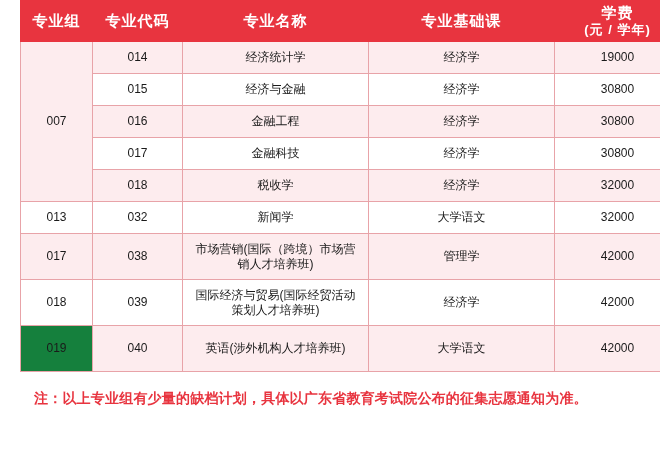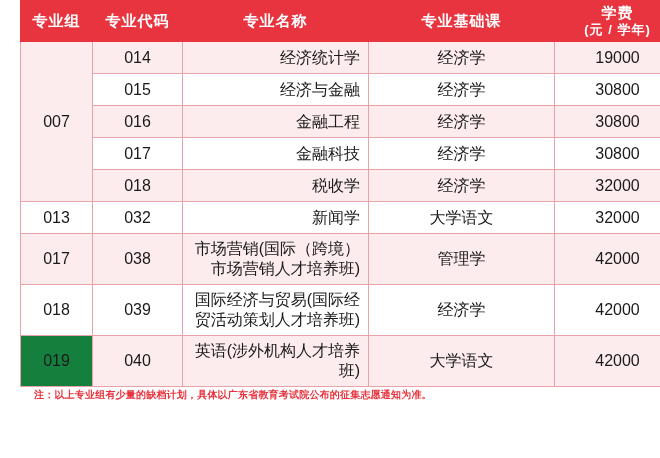--- a/index.html
+++ b/index.html
@@ -30,21 +30,21 @@
   table.major-table col.c1 { width: 90px; }
   table.major-table col.c2 { width: 186px; }
   table.major-table col.c3 { width: 186px; }
   table.major-table col.c4 { width: 126px; }
 
   table.major-table th,
   table.major-table td {
     border: 1px solid #e8a3a8;
     text-align: center;
     vertical-align: middle;
-    font-size: 16px;
+    font-size: 12px;
     padding: 0 4px;
     line-height: 1.25;
   }
   table.major-table thead th {
     background: #e8343f;
     color: #ffffff;
     font-weight: bold;
     font-size: 15px;
     height: 40px;
     border: 1px solid #e8343f;
@@ -66,28 +66,28 @@
     margin-top: 29px;
   }
   tbody td.group-cell {
     background: #ffffff;
   }
   tbody tr.r-odd td.group-cell-odd {
     background: #15803d;
   }
   tbody td.name-cell {
     padding: 5px 8px;
-    text-align: right;
   }
   .row-h-1 { height: 32px; }
   .row-h-2 { height: 46px; }
   .note {
+    margin-top: 16px;
     padding: 0 14px;
     color: #e8343f;
-    font-size: 10px;
+    font-size: 14px;
     font-weight: bold;
     line-height: 1.5;
     letter-spacing: 0.2px;
   }
 </style>
 </head>
 <body>
 
 <div class="sheet">
 

